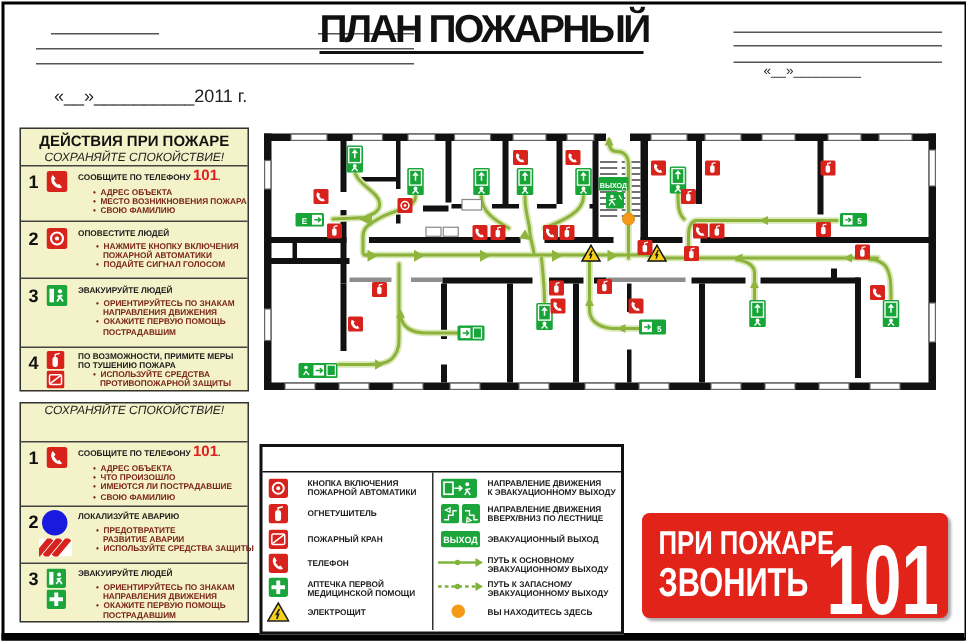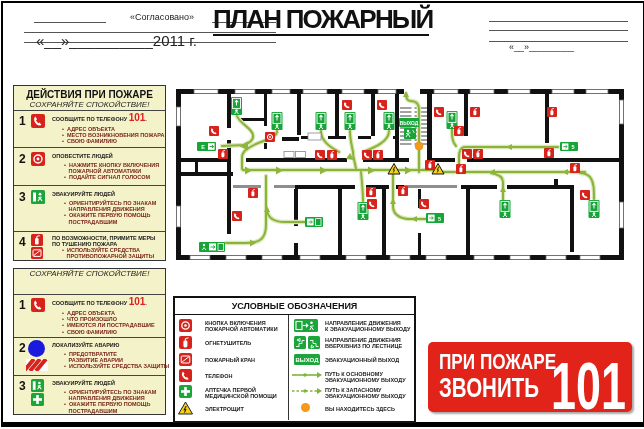--- a/index.html
+++ b/index.html
@@ -18,27 +18,26 @@
 </style>
 </head>
 <body>
 
 <div class="abs" style="left:1px;top:1px;width:640px;height:422px;border:2px solid #000;"></div>
 
 <div class="abs" style="left:1px;top:422px;width:642px;height:5px;background:#000;"></div>
 
 <div class="abs" style="left:24px;top:10px;width:252px;height:48px;">
 
-  <div class="abs" style="left:12px;top:2px;width:100%;text-align:center;font-size:9px;color:#222;">«Согласовано»</div>
   <div class="ln" style="left:10px;top:12px;width:72px;"></div>
   <div class="ln" style="left:188px;top:12px;width:64px;"></div>
   <div class="ln" style="left:0;top:22px;width:252px;"></div>
   <div class="ln" style="left:0;top:32px;width:252px;"></div>
 
-  <div class="abs" style="left:12px;top:22px;font-size:15px;color:#222;">«__»__________2011 г.</div>
+  <div class="abs" style="left:12px;top:47px;font-size:12px;color:#222;">«__»__________2011 г.</div>
 </div>
 
 <div class="abs" style="left:213px;top:6px;width:216px;text-align:center;font-size:26px;line-height:27px;font-weight:bold;color:#111;border-bottom:2px solid #111;padding-bottom:1px;white-space:nowrap;letter-spacing:-1.8px;">ПЛАН ПОЖАРНЫЙ</div>
 
 <div class="abs" style="left:489px;top:11px;width:139px;height:48px;">
 
   <div class="ln" style="left:0;top:10px;width:139px;"></div>
   <div class="ln" style="left:0;top:19px;width:139px;"></div>
   <div class="ln" style="left:0;top:30px;width:139px;"></div>
 
@@ -148,21 +147,20 @@
       <rect x="5.2" y="2" width="2.6" height="9" fill="#fff"></rect>
       <rect x="2" y="5.2" width="9" height="2.6" fill="#fff"></rect>
     </svg>
 
   <div class="itxt h6" style="left:38px;top:111px;width:110px;">ЭВАКУИРУЙТЕ ЛЮДЕЙ</div>
   <div class="itxt b6" style="left:50px;top:120px;width:108px;">•&nbsp;&nbsp;ОРИЕНТИРУЙТЕСЬ ПО ЗНАКАМ<br>&nbsp;&nbsp;&nbsp;НАПРАВЛЕНИЯ ДВИЖЕНИЯ<br>•&nbsp;&nbsp;ОКАЖИТЕ ПЕРВУЮ ПОМОЩЬ<br>&nbsp;&nbsp;&nbsp;ПОСТРАДАВШИМ</div>
 </div>
 
 <div class="abs" style="left:173px;top:296px;width:239px;height:123px;background:#fff;border:2px solid #111;">
 
-  <div class="abs" style="left:0;top:3px;width:100%;text-align:center;font-size:9px;font-weight:bold;color:#111;">УСЛОВНЫЕ ОБОЗНАЧЕНИЯ</div>
   <div class="rowline" style="top:16px;background:#111;"></div>
 
   <div class="abs" style="left:113px;top:17px;width:1px;height:105px;background:#333;"></div>
 
   <svg class="abs" style="left:4px;top:21px;" width="13" height="13">
       <rect width="13" height="13" rx="2" fill="#d8231d"></rect>
       <circle cx="6.5" cy="6.5" r="3.7" fill="none" stroke="#fff" stroke-width="1.3"></circle>
       <circle cx="6.5" cy="6.5" r="1.3" fill="#fff"></circle>
     </svg>
   <div class="itxt h6" style="left:30px;top:22px;font-size:5.5px;line-height:6px;">КНОПКА ВКЛЮЧЕНИЯ<br>ПОЖАРНОЙ АВТОМАТИКИ</div>

